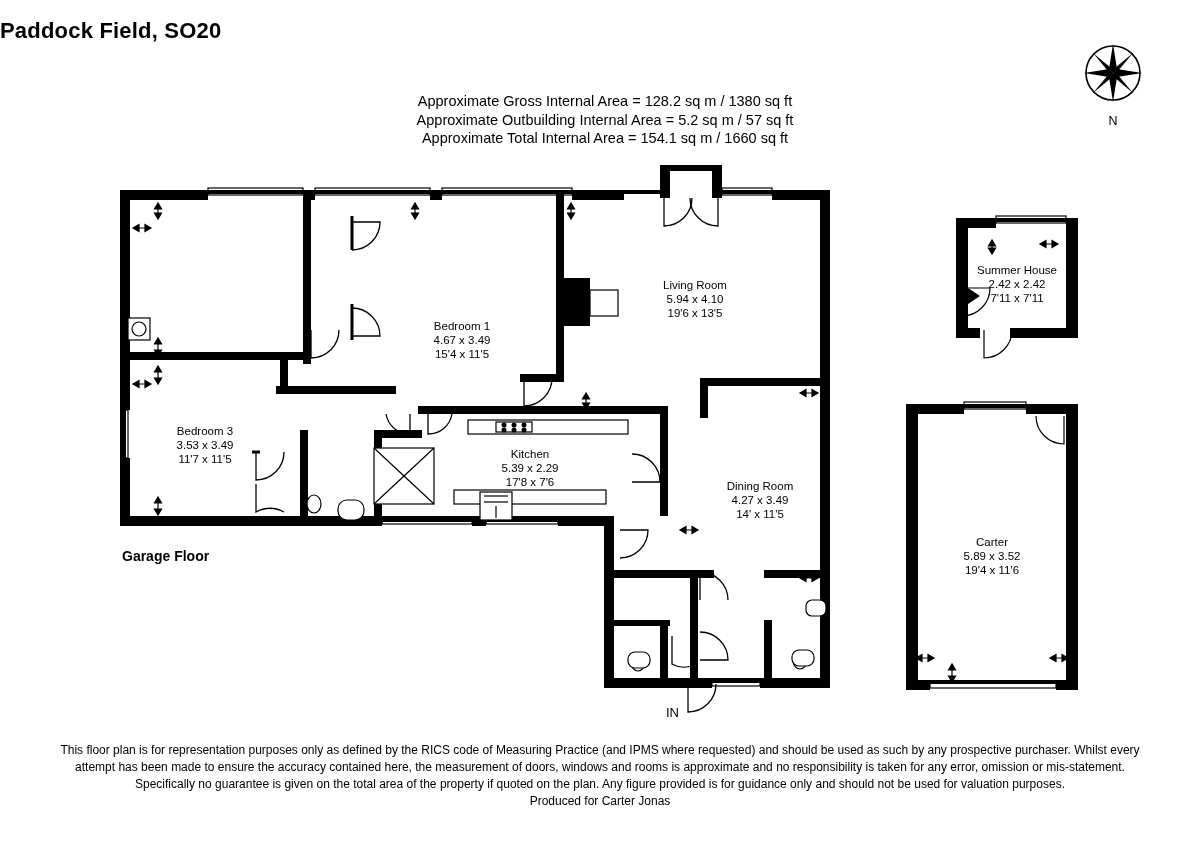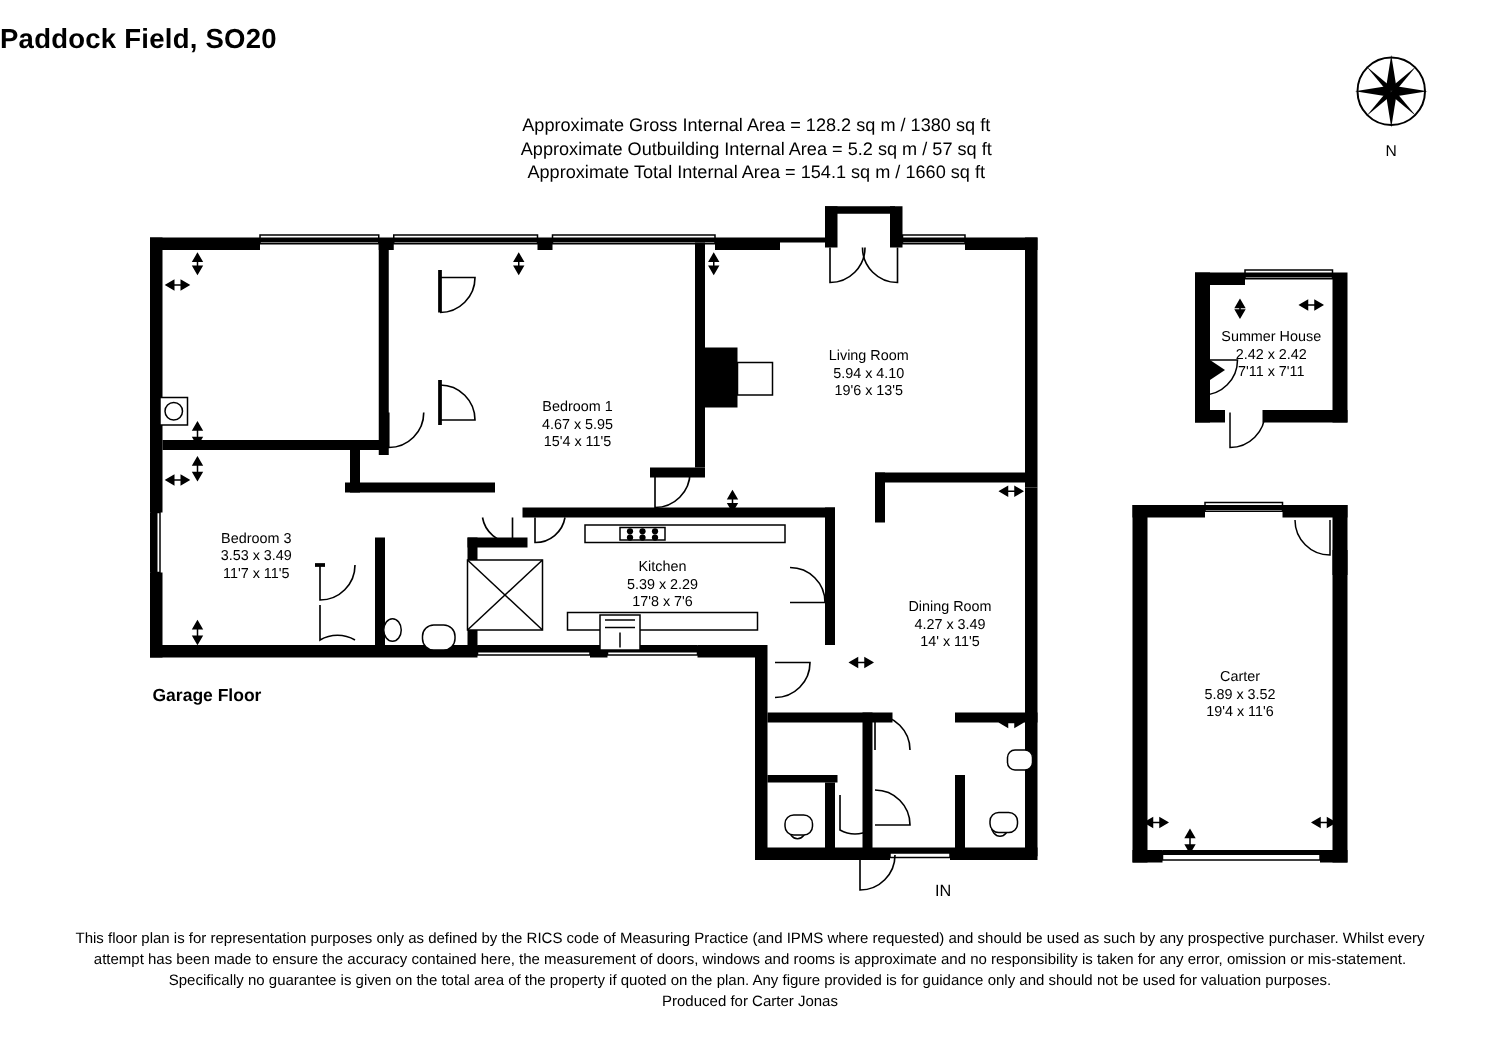--- a/index.html
+++ b/index.html
@@ -324,21 +324,21 @@
       <path d="M 916 658 l 18 0 M 934 658 l -6 -3.5 l 0 7 z M 916 658 l 6 -3.5 l 0 7 z"></path>
       <path d="M 1050 658 l 18 0 M 1068 658 l -6 -3.5 l 0 7 z M 1050 658 l 6 -3.5 l 0 7 z"></path>
       <path d="M 952 664 l 0 18 M 952 682 l -3.5 -6 l 7 0 z M 952 664 l -3.5 6 l 7 0 z"></path>
     </g>
 
   </svg>
 
 
   <div class="room" style="left:392px; top:272px; width:140px;margin-top:47px;">
     <div class="rname">Bedroom 1</div>
-    <div class="rdim">4.67 x 5.95</div>
+    <div class="rdim">4.67 x 3.49</div>
     <div class="rdim">15'4 x 11'5</div>
   </div>
 
   <div class="room" style="left:625px; top:278px; width:140px;">
     <div class="rname">Living Room</div>
     <div class="rdim">5.94 x 4.10</div>
     <div class="rdim">19'6 x 13'5</div>
   </div>
 
   <div class="room" style="left:135px; top:424px; width:140px;">
@@ -365,20 +365,20 @@
     <div class="rdim">7'11 x 7'11</div>
   </div>
 
   <div class="room" style="left:922px; top:535px; width:140px;">
     <div class="rname">Carter</div>
     <div class="rdim">5.89 x 3.52</div>
     <div class="rdim">19'4 x 11'6</div>
   </div>
 
   <div class="floor-label" style="left:122px; top:548px;">Garage Floor</div>
-  <div class="in-label" style="left:748px; top:705px;">IN</div>
+  <div class="in-label" style="left:666px; top:705px;">IN</div>
 
   <div class="disclaimer">
     <span>This floor plan is for representation purposes only as defined by the RICS code of Measuring Practice (and IPMS where requested) and should be used as such by any prospective purchaser. Whilst every attempt has been made to ensure the accuracy contained here, the measurement of doors, windows and rooms is approximate and no responsibility is taken for any error, omission or mis-statement. Specifically no guarantee is given on the total area of the property if quoted on the plan. Any figure provided is for guidance only and should not be used for valuation purposes.</span>
     <span class="produced">Produced for Carter Jonas</span>
   </div>
 
 </div>
 
 </body></html>

